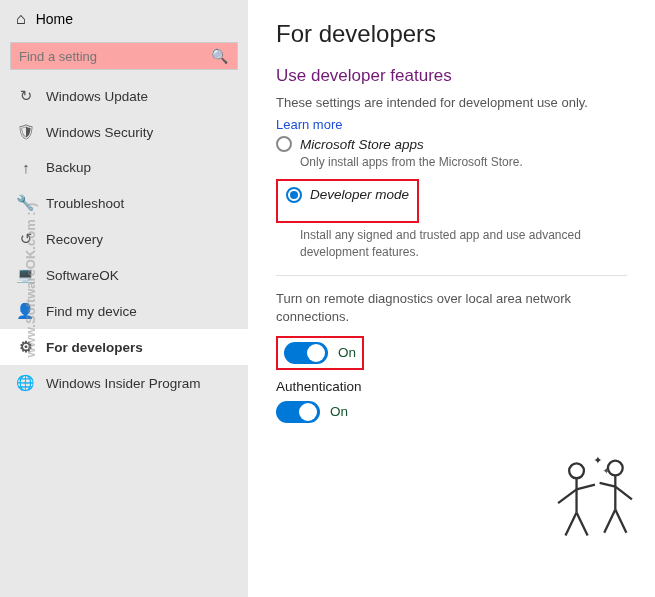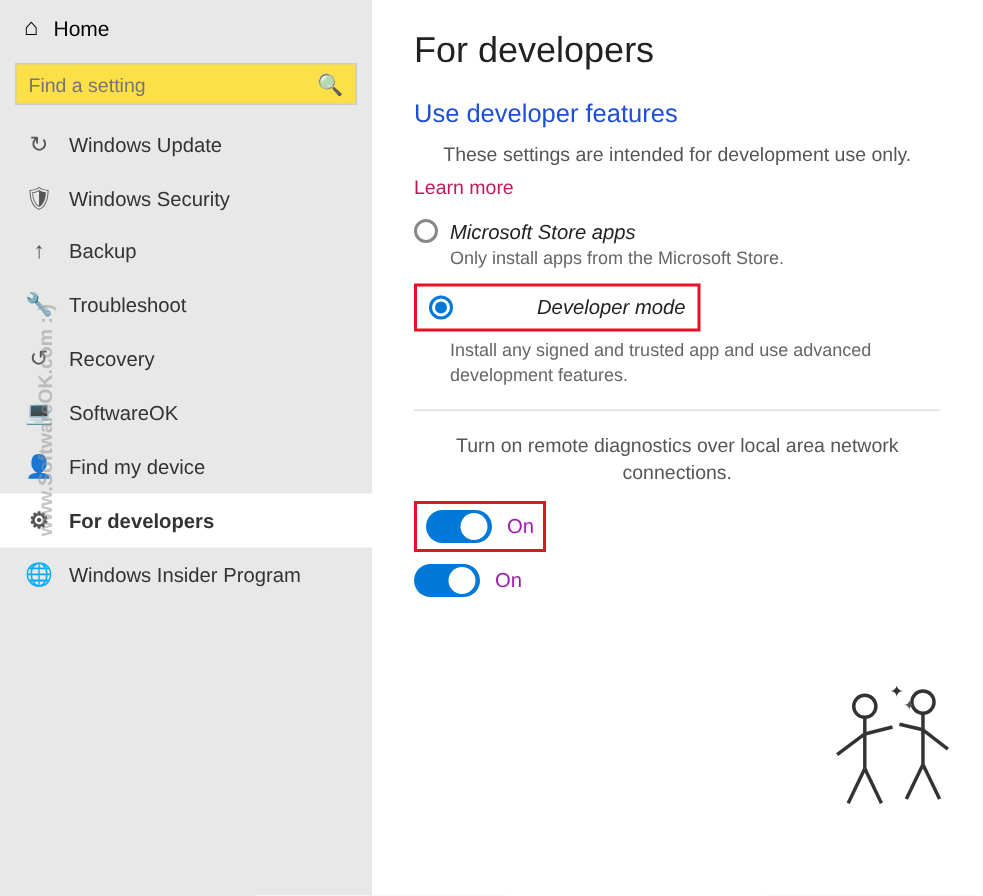--- a/index.html
+++ b/index.html
@@ -34,21 +34,21 @@
 
     .home-icon {
       font-size: 16px;
       margin-right: 10px;
     }
 
     .search-box {
       margin: 4px 10px 8px 10px;
       display: flex;
       align-items: center;
-      background: #fde047;
+      background: #fca5a5;
       border: 1px solid #ccc;
       padding: 5px 8px;
     }
 
     .search-box input {
       border: none;
       outline: none;
       flex: 1;
       font-size: 13px;
       background: transparent;
@@ -116,39 +116,38 @@
     .page-title {
       font-size: 24px;
       font-weight: 300;
       color: #222;
       margin-bottom: 18px;
     }
 
     .section-title {
       font-size: 17px;
       font-weight: 400;
-      color: #1d4ed8;
+      color: #701a75;
       margin-bottom: 8px;
     }
 
     .description {
       font-size: 13px;
       color: #555;
       margin-bottom: 4px;
       line-height: 1.4;
-      text-align: center;
     }
 
     .learn-more {
-      color: #be185d;
+      color: #1d4ed8;
       font-size: 13px;
       text-decoration: none;
       cursor: pointer;
       display: inline-block;
-      margin-bottom: 14px;
+      margin-bottom: 4px;
     }
 
     
     .radio-option {
       margin-bottom: 4px;
     }
 
     .radio-row {
       display: flex;
       align-items: center;
@@ -235,21 +234,21 @@
       height: 18px;
       background: white;
       border-radius: 50%;
       top: 2px;
       right: 3px;
       transition: all 0.2s;
     }
 
     .toggle-label {
       font-size: 13.5px;
-      color: #a21caf;
+      color: #14532d;
     }
 
     .toggle-highlighted {
       border: 2px solid #e81123;
       padding: 4px 6px;
       display: inline-flex;
       align-items: center;
     }
 
     .section-title2 {
@@ -351,21 +350,21 @@
       <span class="radio-label">Microsoft Store apps</span>
     </div>
     <div class="radio-desc">Only install apps from the Microsoft Store.</div>
   </div>
 
   
 
   
   <div class="radio-option">
     <div class="highlighted-box">
-      <div class="radio-row" style="margin-bottom:0;gap:48px;">
+      <div class="radio-row" style="margin-bottom:12px;">
         <div class="radio-circle selected"></div>
         <span class="radio-label">Developer mode</span>
       </div>
     </div>
     <div class="radio-desc">Install any signed and trusted app and use advanced development features.</div>
   </div>
 
   <hr class="divider">
 
 
@@ -374,20 +373,21 @@
   
   <div class="toggle-highlighted" style="margin-top:6px; margin-bottom:8px;">
     <div class="toggle-row" style="margin-bottom:0;">
       <div class="toggle"></div>
       <span class="toggle-label">On</span>
     </div>
   </div>
 
   
   <div class="radio-option">
+    <div class="description" style="font-size:13.5px; color:#222; margin-bottom:4px;">Authentication</div>
     <div class="toggle-row">
       <div class="toggle"></div>
       <span class="toggle-label">On</span>
     </div>
   </div>
 
 
   
   <div class="stick-figure">
     <svg viewBox="0 0 100 130" xmlns="http://www.w3.org/2000/svg" style="width:100%;height:100%;">

